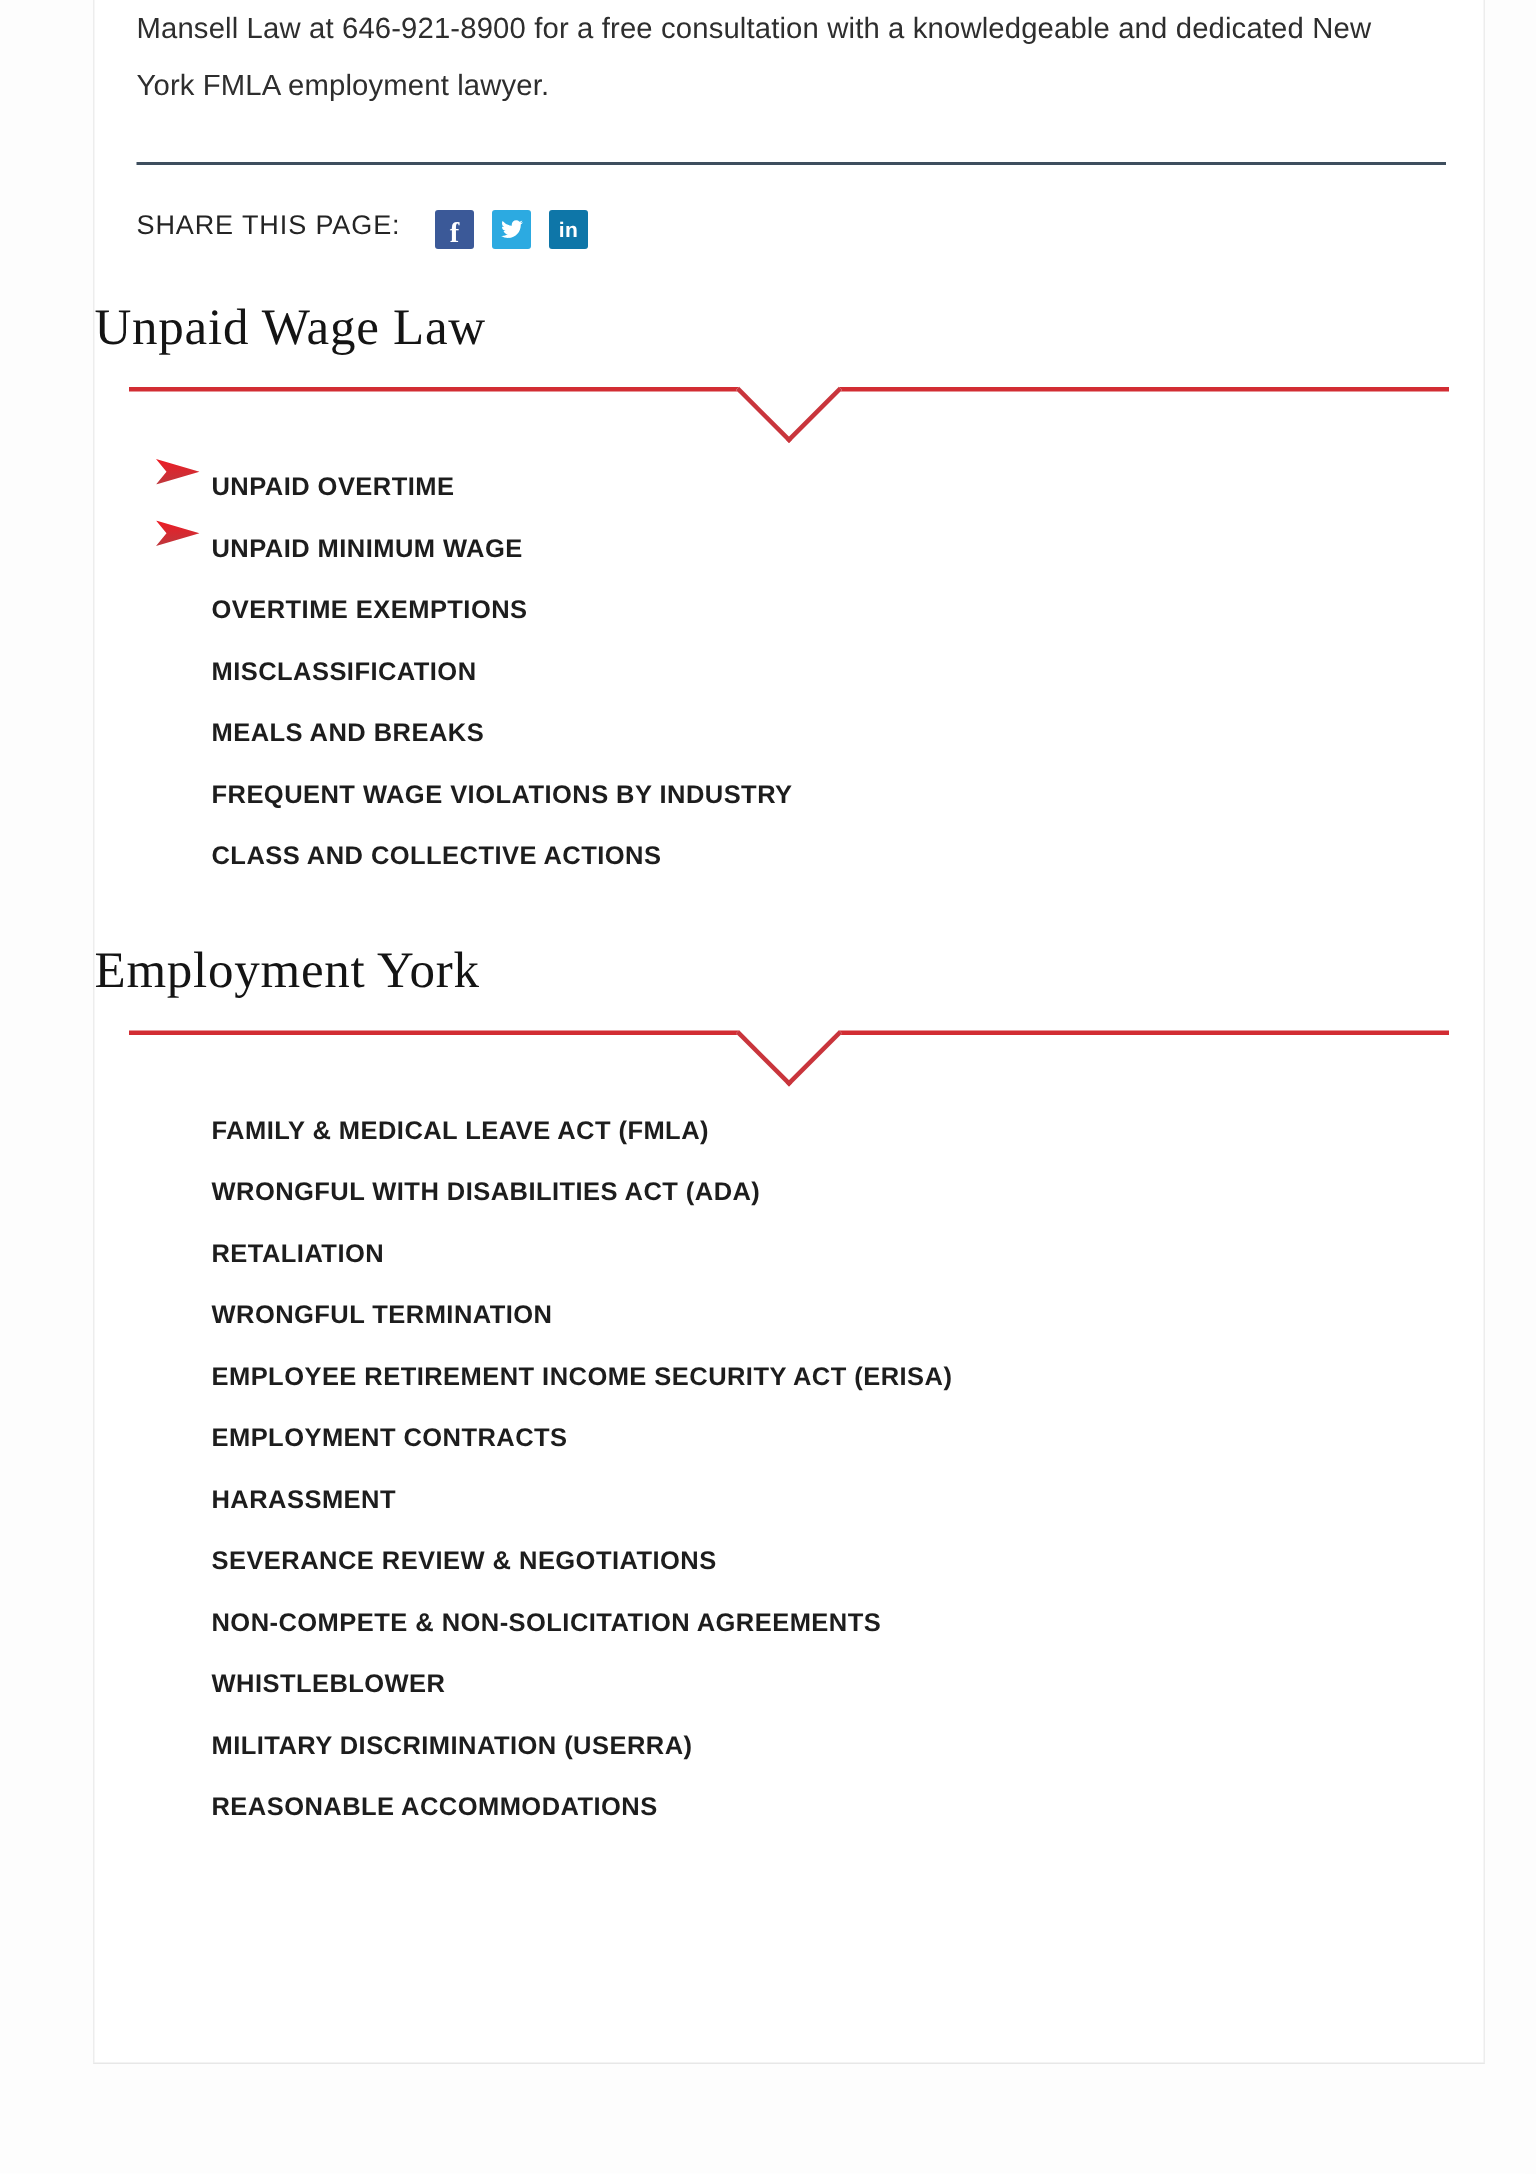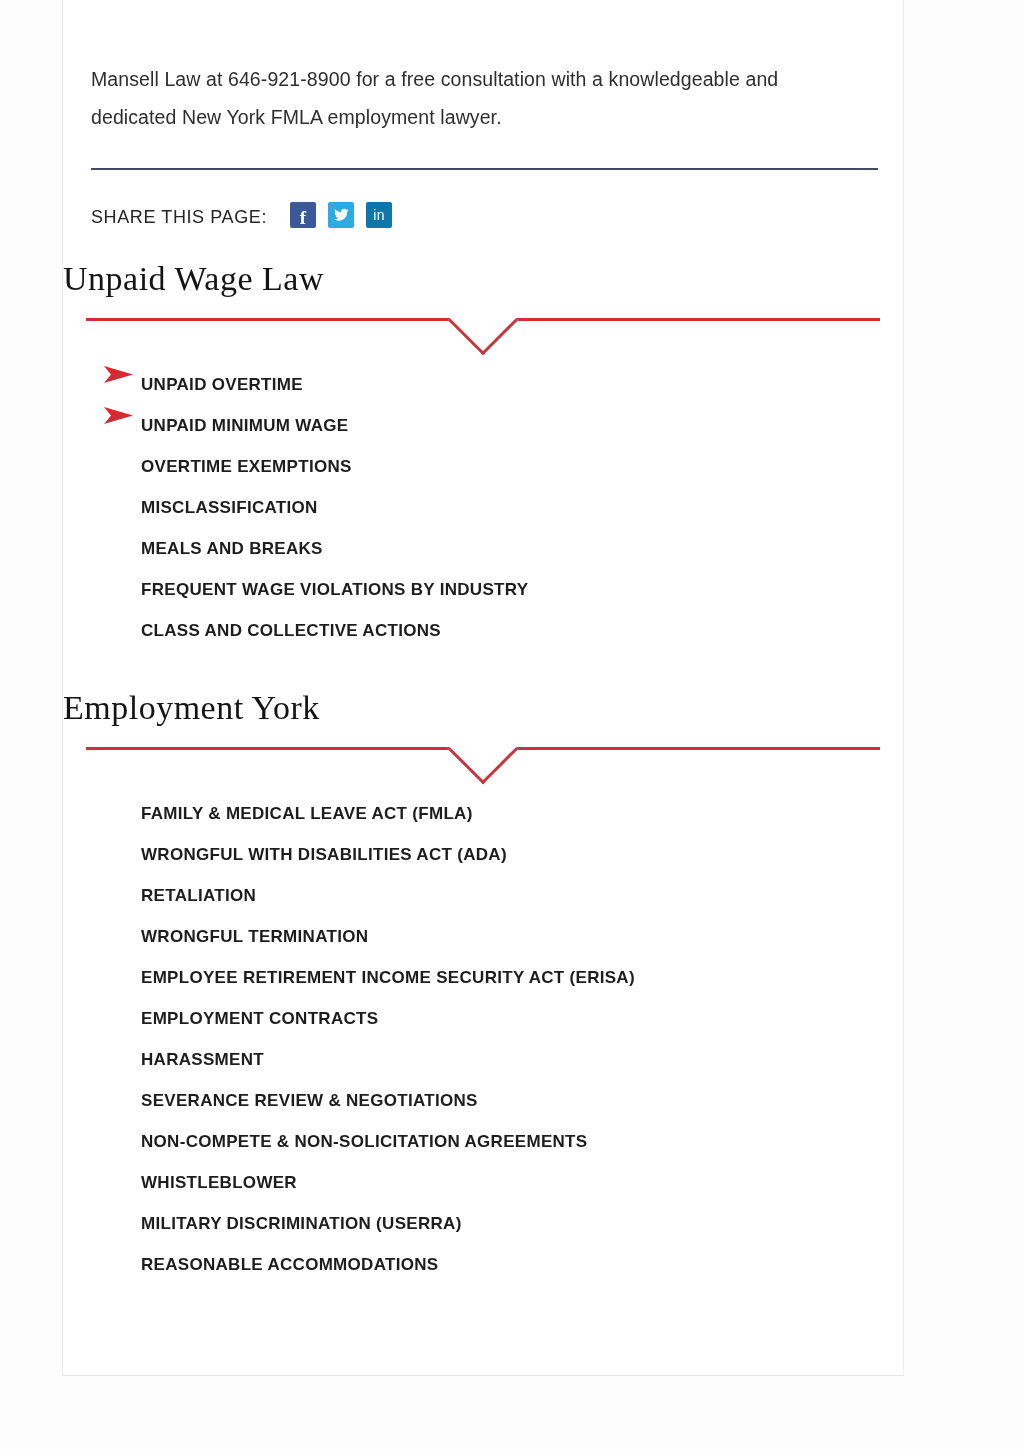--- a/index.html
+++ b/index.html
@@ -8,65 +8,64 @@
     font-family:"Liberation Sans","DejaVu Sans",sans-serif;
     background:#fdfdfd;
     color:#2b2b2b;
     width:1024px;
     height:1449px;
     overflow:hidden;
   }
   .page-card {
     position:relative;
     margin-left:62px;
-    width:842px;
+    width:928px;
     height:1376px;
     background:#ffffff;
     border-left:1px solid #ededed;
     border-right:1px solid #ededed;
     border-bottom:1px solid #e7e7e7;
-    padding-top:60px;
   }
   
   .intro {
     margin:0 60px 0 28px;
     max-width:858px;
     font-size:19.5px;
     line-height:38px;
     color:#2e2e2e;
     letter-spacing:.1px;
   }
   
   .thin-divider {
     margin:32px 25px 0 28px;
     height:2px;
     background:#3e4e5e;
   }
   
   .share-row {
     margin:30px 0 0 28px;
     display:flex;
-    align-items:flex-end;
+    align-items:flex-start;
     height:28px;
   }
   .share-label {
     font-size:18px;
     letter-spacing:.6px;
     color:#242424;
   }
   .share-icons { display:flex; margin-left:23px; gap:12px; }
   .s-icon {
     width:26px; height:26px;
     border-radius:2px;
     display:flex; align-items:center; justify-content:center;
     color:#fff;
     cursor:pointer;
   }
   .s-icon.fb   { font-family:"Liberation Serif",serif; font-weight:bold; font-size:19px; padding-top:5px; }
-  .s-icon.li   { font-weight:normal; font-size:14px; letter-spacing:.2px; }
+  .s-icon.li   { font-weight:bold; font-size:14px; letter-spacing:.2px; }
   .s-icon svg  { width:16px; height:16px; fill:#fff; }
   
   .section { margin-top:32px; }
   .section-title {
     text-align:left;
     font-family:"Liberation Serif","DejaVu Serif",serif;
     font-weight:500;
     font-size:34px;
     color:#141414;
     letter-spacing:.5px;

